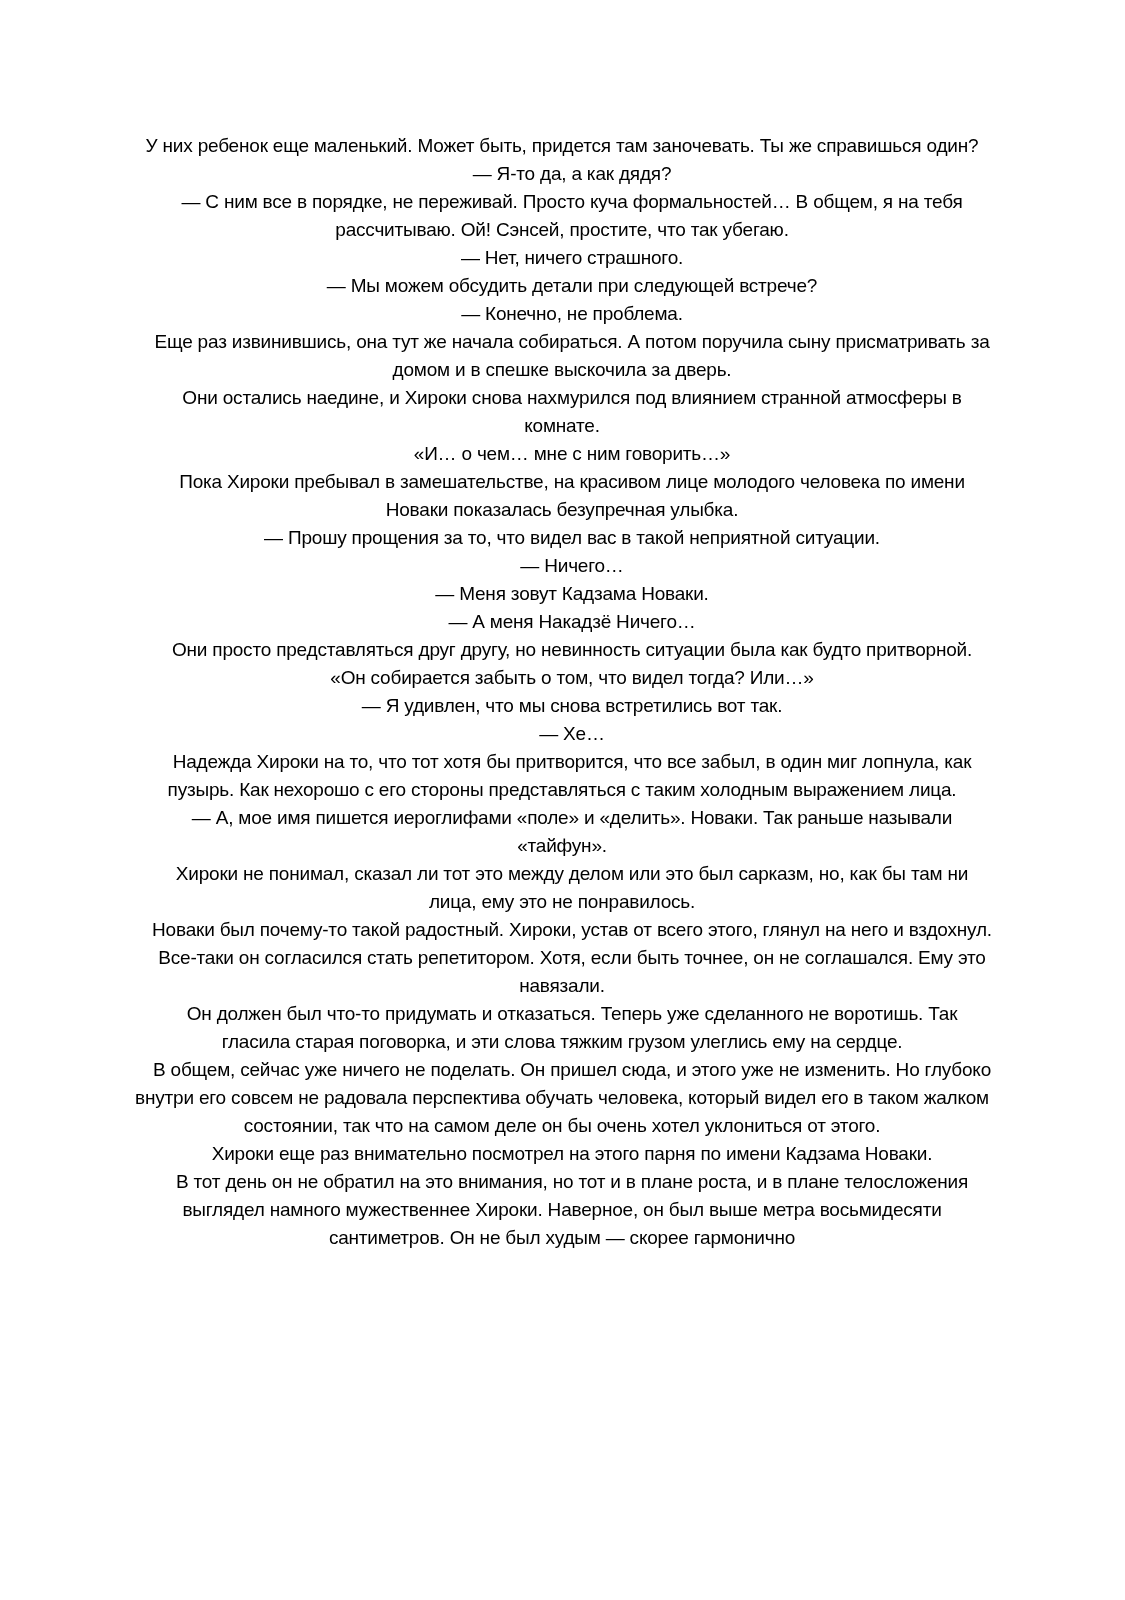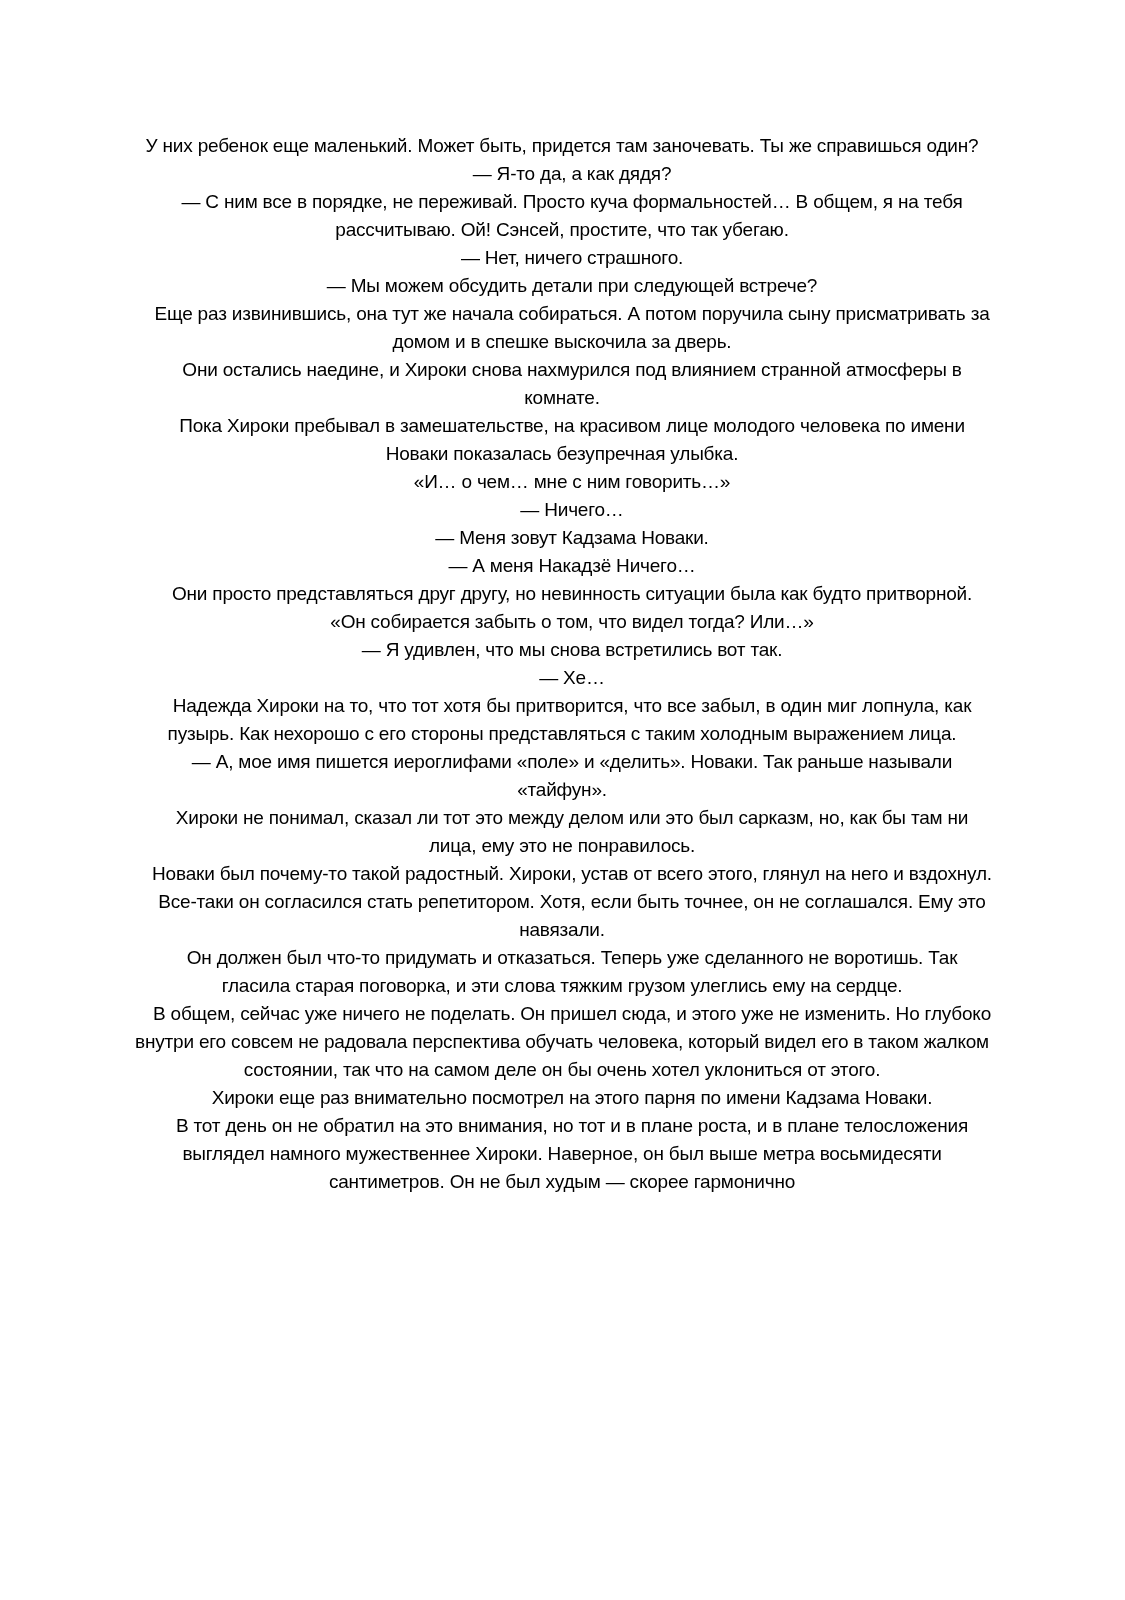--- a/index.html
+++ b/index.html
@@ -41,24 +41,26 @@
 </head>
 <body>
 
 <div class="page">
   <div class="text-block" id="text-block" style="color: rgb(0, 0, 0);">
       <p>У них ребенок еще маленький. Может быть, придется там заночевать. Ты же справишься один?</p>
       <p class="indent">— Я-то да, а как дядя?</p>
       <p class="indent">— С ним все в порядке, не переживай. Просто куча формальностей… В общем, я на тебя рассчитываю. Ой! Сэнсей, простите, что так убегаю.</p>
       <p class="indent">— Нет, ничего страшного.</p>
       <p class="indent">— Мы можем обсудить детали при следующей встрече?</p>
+      <p class="indent">— Конечно, не проблема.</p>
       <p class="indent">Еще раз извинившись, она тут же начала собираться. А потом поручила сыну присматривать за домом и в спешке выскочила за дверь.</p>
       <p class="indent">Они остались наедине, и Хироки снова нахмурился под влиянием странной атмосферы в комнате.</p>
+      <p class="indent">«И… о чем… мне с ним говорить…»</p>
       <p class="indent">Пока Хироки пребывал в замешательстве, на красивом лице молодого человека по имени Новаки показалась безупречная улыбка.</p>
-      <p class="indent">«И… о чем… мне с ним говорить…»</p>
+      <p class="indent">— Прошу прощения за то, что видел вас в такой неприятной ситуации.</p>
       <p class="indent">— Ничего…</p>
       <p class="indent">— Меня зовут Кадзама Новаки.</p>
       <p class="indent">— А меня Накадзё Ничего…</p>
       <p class="indent">Они просто представляться друг другу, но невинность ситуации была как будто притворной.</p>
       <p class="indent">«Он собирается забыть о том, что видел тогда? Или…»</p>
       <p class="indent">— Я удивлен, что мы снова встретились вот так.</p>
       <p class="indent">— Хе…</p>
       <p class="indent">Надежда Хироки на то, что тот хотя бы притворится, что все забыл, в один миг лопнула, как пузырь. Как нехорошо с его стороны представляться с таким холодным выражением лица.</p>
       <p class="indent">— А, мое имя пишется иероглифами «поле» и «делить». Новаки. Так раньше называли «тайфун».</p>
       <p class="indent">Хироки не понимал, сказал ли тот это между делом или это был сарказм, но, как бы там ни лица, ему это не понравилось.</p>

